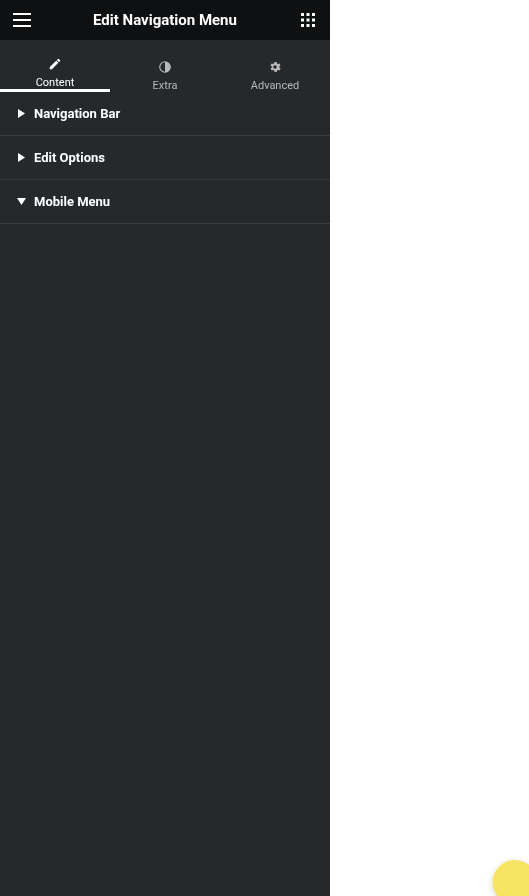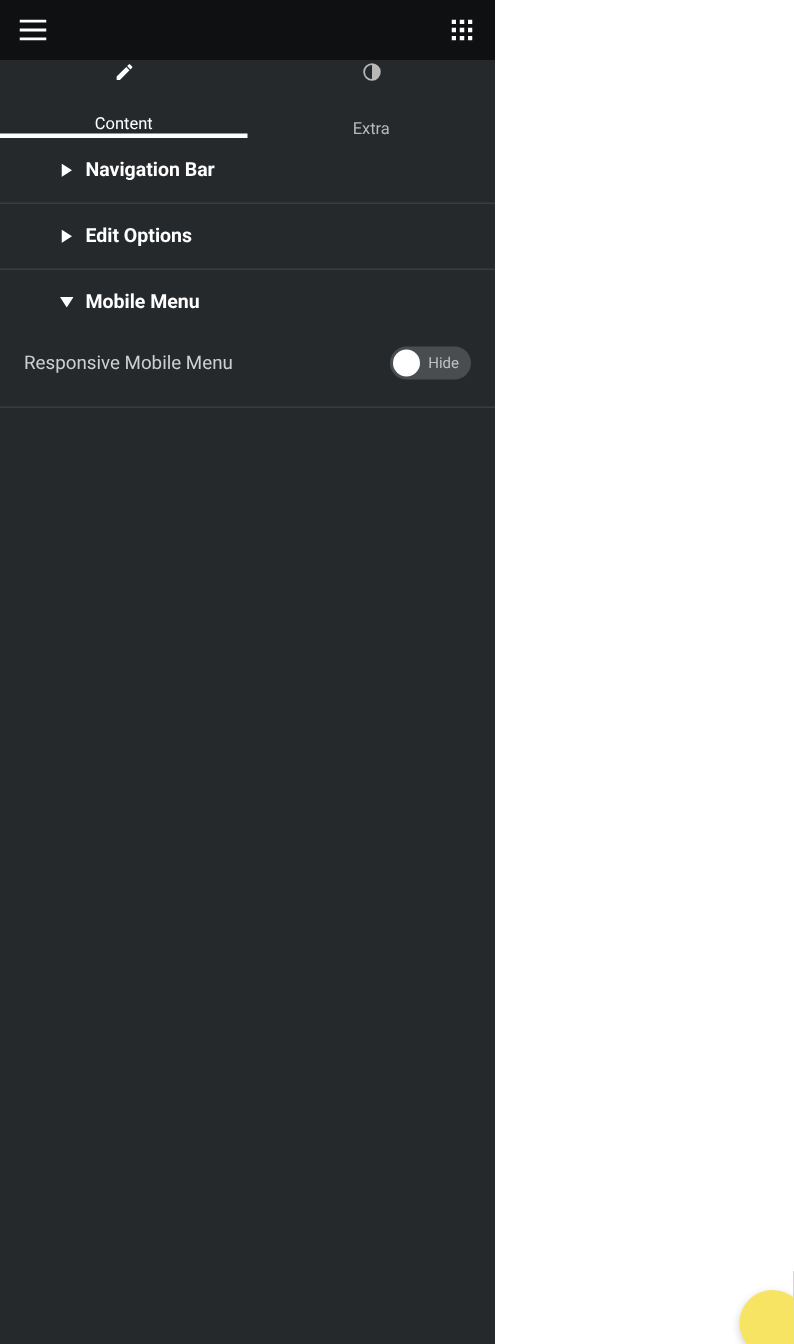--- a/index.html
+++ b/index.html
@@ -8,27 +8,27 @@
   .sidebar { width: 330px; height: 100%; background: #26292c; color: #e0e0e0; display: flex; flex-direction: column; position: relative; }
   .canvas { flex: 1; background: #fff; position: relative; }
 
   
   .hdr { height: 40px; background: #0f1011; display: flex; align-items: center; justify-content: space-between; padding: 0 10px; }
   .hdr-title { flex: 1; text-align: center; font-size: 15px; font-weight: 700; color: #fff; }
   .hdr-btn { width: 24px; height: 24px; display: flex; align-items: center; justify-content: center; cursor: pointer; color: #fff; }
 
   
   .tabs { display: flex; height: 52px; background: #26292c; }
-  .tab { flex: 1; display: flex; flex-direction: column; align-items: center; justify-content: space-between; gap: 4px; cursor: pointer; color: #b8b8b8; font-size: 11px; }
+  .tab { flex: 1; display: flex; flex-direction: column; align-items: center; justify-content: flex-end; gap: 4px; cursor: pointer; color: #b8b8b8; font-size: 11px; }
   .tab.active { color: #fff; border-bottom: 3px solid #fff; }
   .tab .ticon { height: 16px; display: flex; align-items: center; justify-content: center; }
 
   
   .section { border-bottom: 1px solid #3a3d40; }
-  .section-hd { display: flex; align-items: center; gap: 8px; padding: 14px 16px; cursor: pointer; margin-left: 23px; }
+  .section-hd { display: flex; align-items: center; gap: 8px; padding: 14px 16px; cursor: pointer; }
   .section-hd .caret { width: 10px; display: flex; justify-content: center; }
   .section-title { font-size: 13px; font-weight: 700; color: #fff; }
   .section-body { padding: 8px 16px 18px 16px; }
 
   
   .row { display: flex; align-items: center; justify-content: space-between; font-size: 12.5px; color: #cfcfcf; }
   .toggle { width: 54px; height: 22px; background: #4a4d50; border-radius: 20px; position: relative; display: flex; align-items: center; cursor: pointer; }
   .toggle .knob { width: 18px; height: 18px; background: #fff; border-radius: 50%; position: absolute; left: 2px; top: 2px; }
   .toggle .tlabel { font-size: 10px; color: #c0c0c0; position: absolute; right: 8px; }
 
@@ -47,20 +47,21 @@
   <aside class="sidebar">
 
     <div class="hdr">
       <div class="hdr-btn">
         <svg width="18" height="14" viewBox="0 0 18 14">
             <rect width="18" height="2" fill="#fff"></rect>
             <rect y="6" width="18" height="2" fill="#fff"></rect>
             <rect y="12" width="18" height="2" fill="#fff"></rect>
           </svg>
       </div>
+      <div class="hdr-title">Edit Navigation Menu</div>
       <div class="hdr-btn">
         <svg width="14" height="14" viewBox="0 0 14 14" fill="#fff">
             <rect width="3" height="3"></rect>
             <rect x="5.5" width="3" height="3"></rect>
             <rect x="11" width="3" height="3"></rect>
             <rect y="5.5" width="3" height="3"></rect>
             <rect x="5.5" y="5.5" width="3" height="3"></rect>
             <rect x="11" y="5.5" width="3" height="3"></rect>
             <rect y="11" width="3" height="3"></rect>
             <rect x="5.5" y="11" width="3" height="3"></rect>
@@ -79,20 +80,28 @@
         <span>Content</span>
       </div>
       <div class="tab">
         <span class="ticon">
           <svg width="14" height="14" viewBox="0 0 24 24">
               <circle cx="12" cy="12" r="9" fill="none" stroke="#b8b8b8" stroke-width="2"></circle>
               <path d="M12 3a9 9 0 010 18V3z" fill="#b8b8b8"></path>
             </svg>
         </span>
         <span>Extra</span>
+      </div>
+      <div class="tab">
+        <span class="ticon">
+          <svg width="14" height="14" viewBox="0 0 24 24" fill="#b8b8b8">
+              <path d="M19.4 13a7.5 7.5 0 000-2l2.1-1.6-2-3.4-2.5 1a7.3 7.3 0 00-1.7-1l-.4-2.6h-4l-.4 2.6a7.3 7.3 0 00-1.7 1l-2.5-1-2 3.4L6.6 11a7.5 7.5 0 000 2l-2.1 1.6 2 3.4 2.5-1a7.3 7.3 0 001.7 1l.4 2.6h4l.4-2.6a7.3 7.3 0 001.7-1l2.5 1 2-3.4L19.4 13zM12 15a3 3 0 110-6 3 3 0 010 6z"></path>
+            </svg>
+        </span>
+        <span>Advanced</span>
       </div>
     </div>
 
     <div class="section">
       <div class="section-hd">
         <span class="caret">
           <svg width="7" height="9" viewBox="0 0 7 9" fill="#fff">
               <path d="M0 0l7 4.5L0 9z"></path>
             </svg>
         </span>
@@ -113,29 +122,20 @@
 
     <div class="section">
       <div class="section-hd">
         <span class="caret">
           <svg width="9" height="7" viewBox="0 0 9 7" fill="#fff">
               <path d="M0 0h9L4.5 7z"></path>
             </svg>
         </span>
         <span class="section-title">Mobile Menu</span>
       </div>
-      <div class="section-body">
-        <div class="row">
-          <span>Responsive Mobile Menu</span>
-          <div class="toggle">
-            <span class="knob"></span>
-            <span class="tlabel">Hide</span>
-          </div>
-        </div>
-      </div>
     </div>
 
     <div class="collapse-handle">
       <svg width="6" height="10" viewBox="0 0 6 10" fill="#ddd">
           <path d="M6 0L0 5l6 5z"></path>
         </svg>
     </div>
 
   </aside>
 

